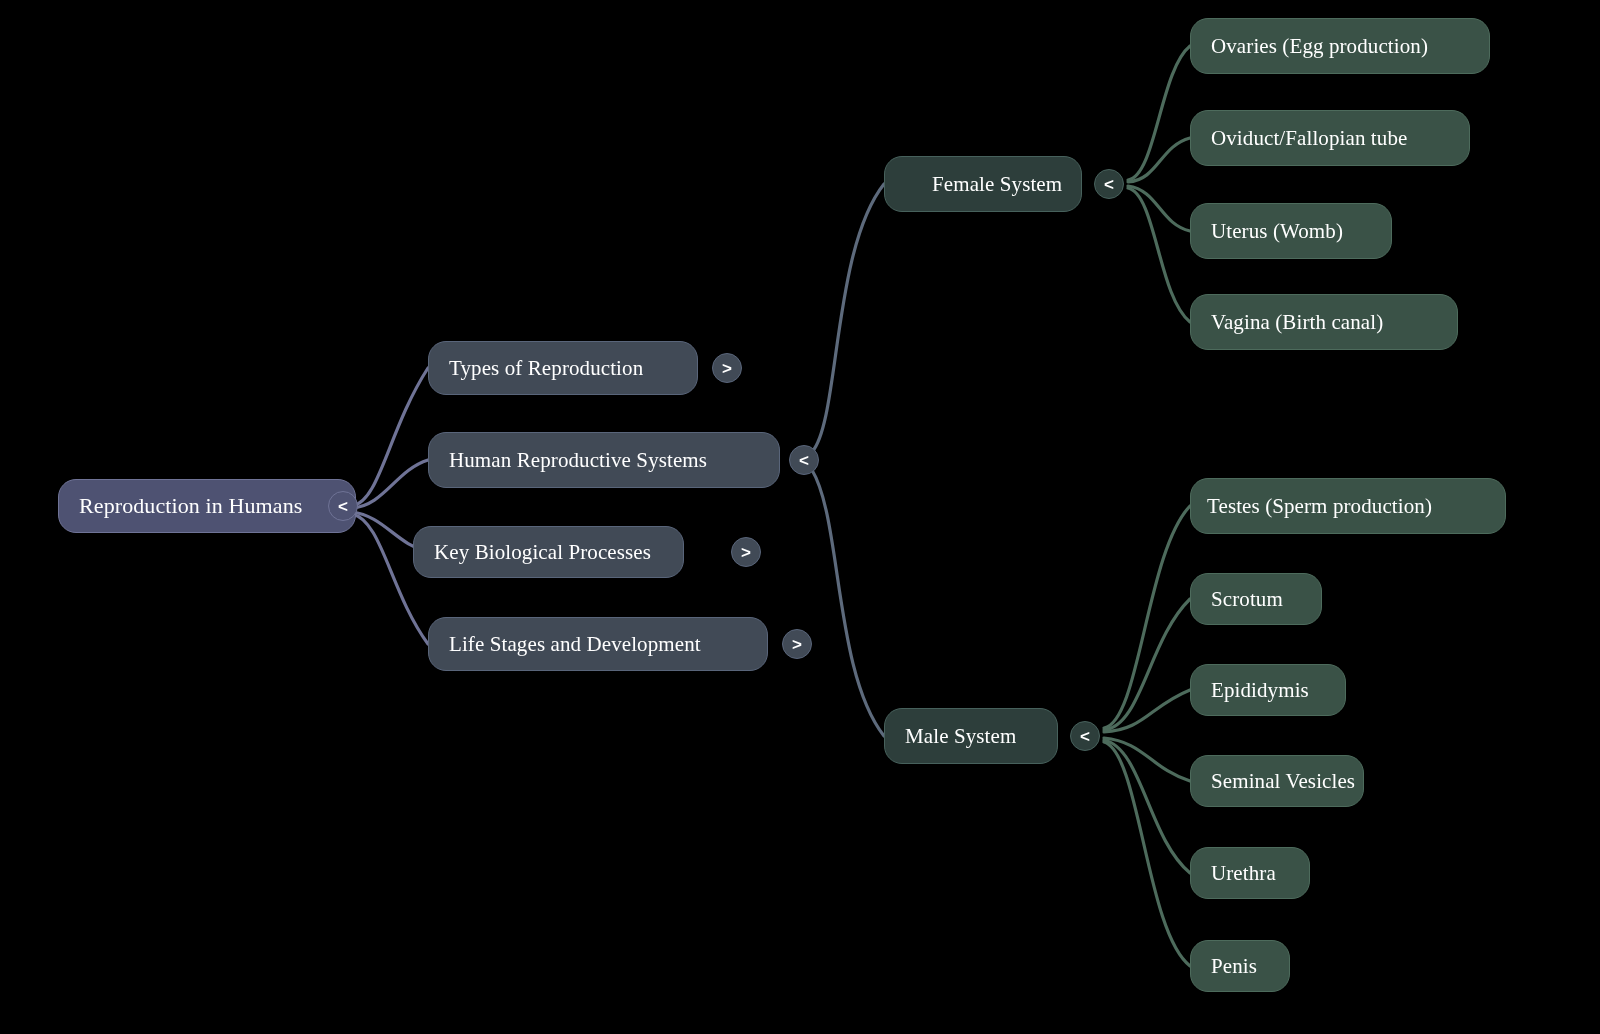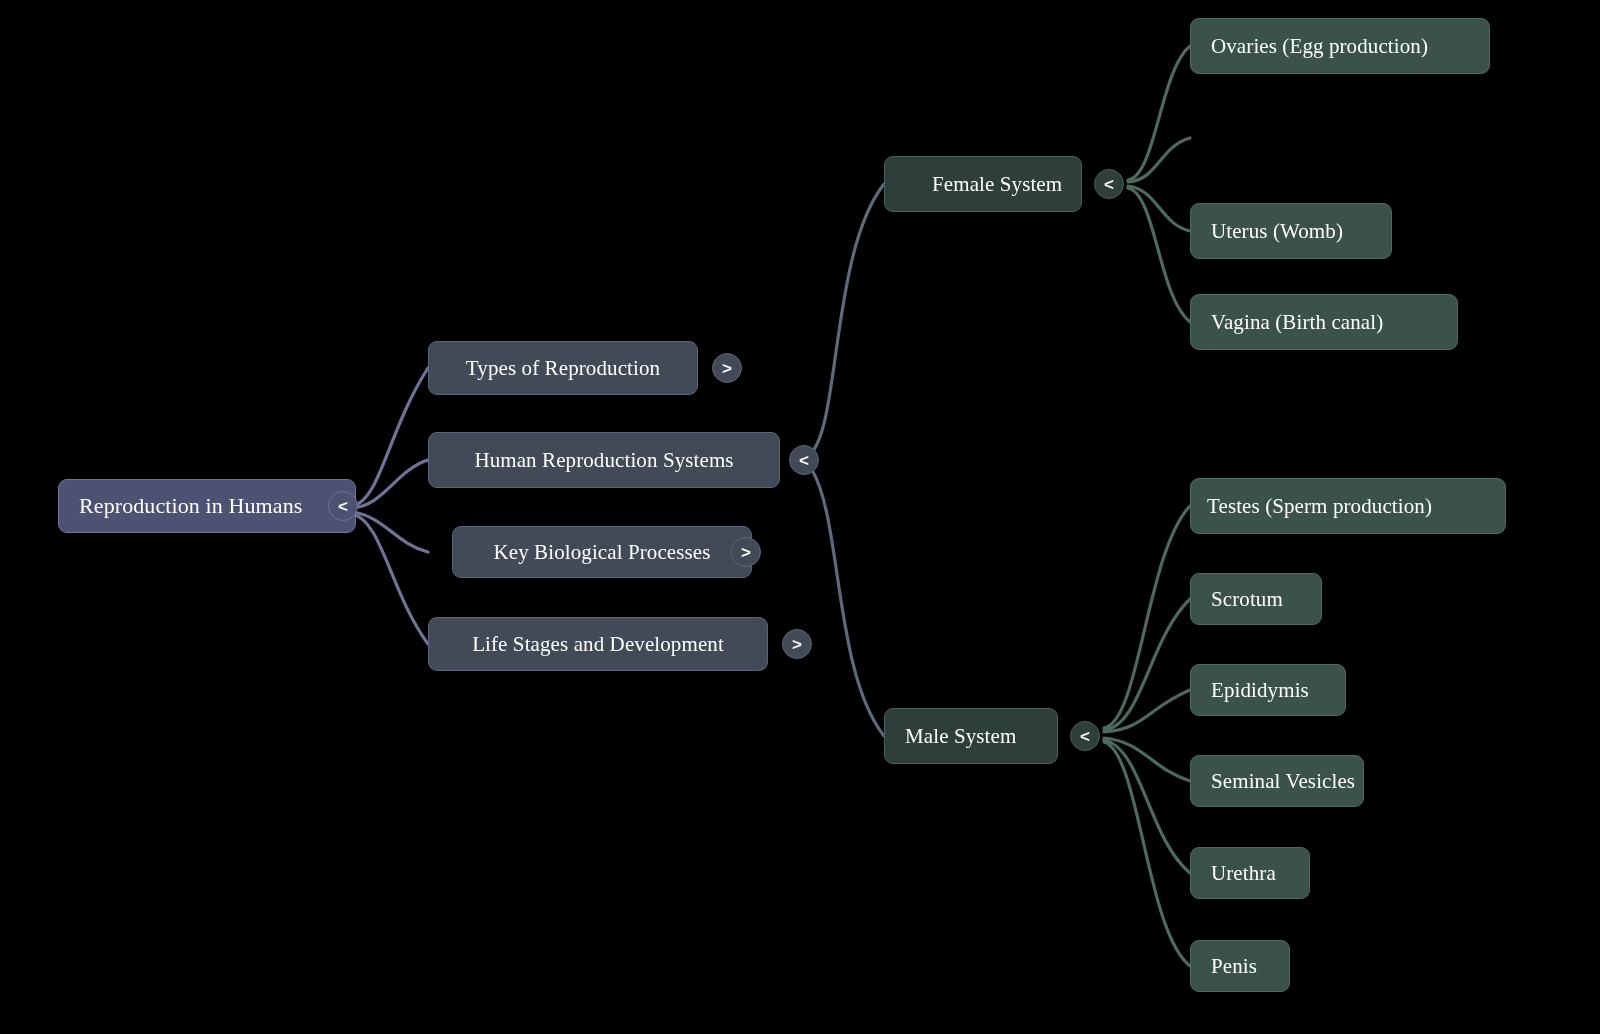--- a/index.html
+++ b/index.html
@@ -25,38 +25,37 @@
     left: 0; top: 0;
     width: 1600px;
     height: 1034px;
     pointer-events: none;
   }
   .node {
     position: absolute;
     display: flex;
     align-items: center;
     box-sizing: border-box;
-    border-radius: 9px;
+    border-radius: 18px;
     color: #ffffff;
     white-space: nowrap;
     padding: 0 20px;
     font-size: 21px;
     letter-spacing: 0.1px;
     line-height: 1;
   }
   .node.root {
     background: #4e5272;
     border: 1px solid #6f7396;
     font-size: 22px;
     margin-left: 36px;
   }
   .node.level2 {
     background: #414a56;
     border: 1px solid #59657a;
-    justify-content: center;
   }
   .node.level3 {
     background: #2d3e3b;
     border: 1px solid #47615c;
   }
   .node.leaf {
     background: #3a5247;
     border: 1px solid #4d6b5c;
   }
   .toggle {
@@ -127,27 +126,27 @@
   </div>
 
   <div class="node level2" style="left:428px; top:341px; width:270px; height:54px;">
     <span>Types of Reproduction</span>
   </div>
   <div class="toggle t-level2" style="left:712px; top:353px;">
     <span>&gt;</span>
   </div>
 
   <div class="node level2" style="left:428px; top:432px; width:352px; height:56px;">
-    <span>Human Reproduction Systems</span>
+    <span>Human Reproductive Systems</span>
   </div>
   <div class="toggle t-level2" style="left:789px; top:445px;">
     <span>&lt;</span>
   </div>
 
-  <div class="node level2" style="left:452px; top:526px; width:300px; height:52px;">
+  <div class="node level2" style="left:413px; top:526px; width:271px; height:52px;">
     <span>Key Biological Processes</span>
   </div>
   <div class="toggle t-level2" style="left:731px; top:537px;">
     <span>&gt;</span>
   </div>
 
   <div class="node level2" style="left:428px; top:617px; width:340px; height:54px;">
     <span>Life Stages and Development</span>
   </div>
   <div class="toggle t-level2" style="left:782px; top:629px;">
@@ -164,20 +163,23 @@
   <div class="node level3" style="left:884px; top:708px; width:174px; height:56px;">
     <span>Male System</span>
   </div>
   <div class="toggle t-level3" style="left:1070px; top:721px;">
     <span>&lt;</span>
   </div>
 
   <div class="node leaf" style="left:1190px; top:18px; width:300px; height:56px;">
     <span>Ovaries (Egg production)</span>
   </div>
+  <div class="node leaf" style="left:1190px; top:110px; width:280px; height:56px;">
+    <span>Oviduct/Fallopian tube</span>
+  </div>
   <div class="node leaf" style="left:1190px; top:203px; width:202px; height:56px;">
     <span>Uterus (Womb)</span>
   </div>
   <div class="node leaf" style="left:1190px; top:294px; width:268px; height:56px;">
     <span>Vagina (Birth canal)</span>
   </div>
 
   <div class="node leaf" style="left:1190px; top:478px; width:316px; height:56px;padding-left:16px;">
     <span>Testes (Sperm production)</span>
   </div>

